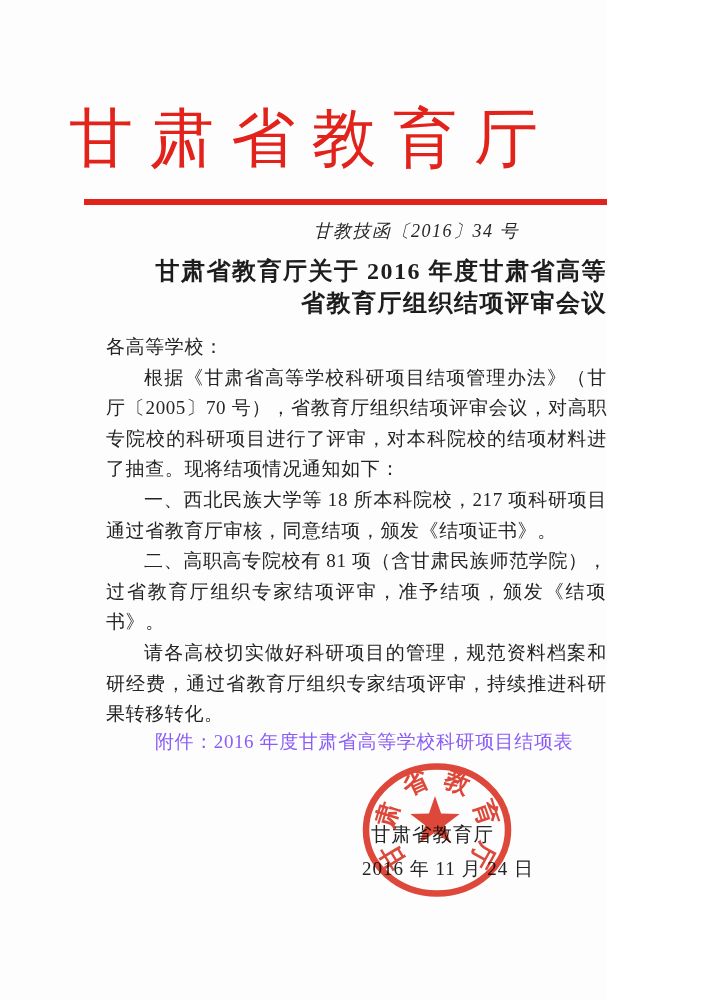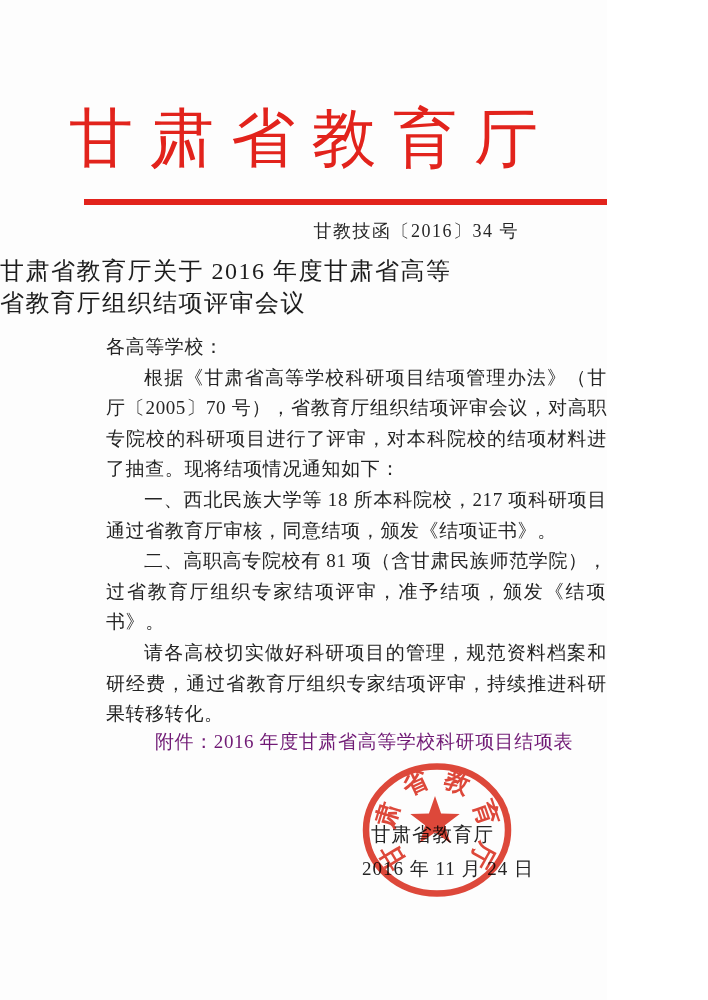--- a/index.html
+++ b/index.html
@@ -38,48 +38,49 @@
     border-top: 4px solid #e2231c;
     border-bottom: 2px solid #e2231c;
   }
   .doc-number {
     position: absolute;
     top: 219px; right: 88px;
     font-size: 18px;
     letter-spacing: 1.5px;
     color: #262626;
     white-space: nowrap;
+    font-style: italic;
   }
   .title {
     position: absolute;
     top: 255px; left: 0; right: 0;
-    text-align: left;
+    text-align: right;
     font-size: 24px;
-    font-weight: 400;
+    font-weight: 700;
     line-height: 32px;
     letter-spacing: 1.5px;
     color: #1d1d1d;
   }
   .body-text {
     position: absolute;
     top: 332px; left: 106px;
     width: 521px;
     font-size: 19px;
     line-height: 30.6px;
     letter-spacing: 0.6px;
     text-align: justify;
     color: #242424;
   }
   .body-text p.para { text-indent: 2em; }
   .attachment {
     position: absolute;
     top: 729px; left: 155px;
     font-size: 19px;
     letter-spacing: 0.6px;
-    color: #701a75;
+    color: #8b5cf6;
     white-space: nowrap;
     font-family: Liberation Serif, serif;
   }
   .sig-agency {
     position: absolute;
     top: 821px; left: 371px;
     font-size: 19.5px;
     letter-spacing: 1px;
     color: #242424;
     white-space: nowrap;

